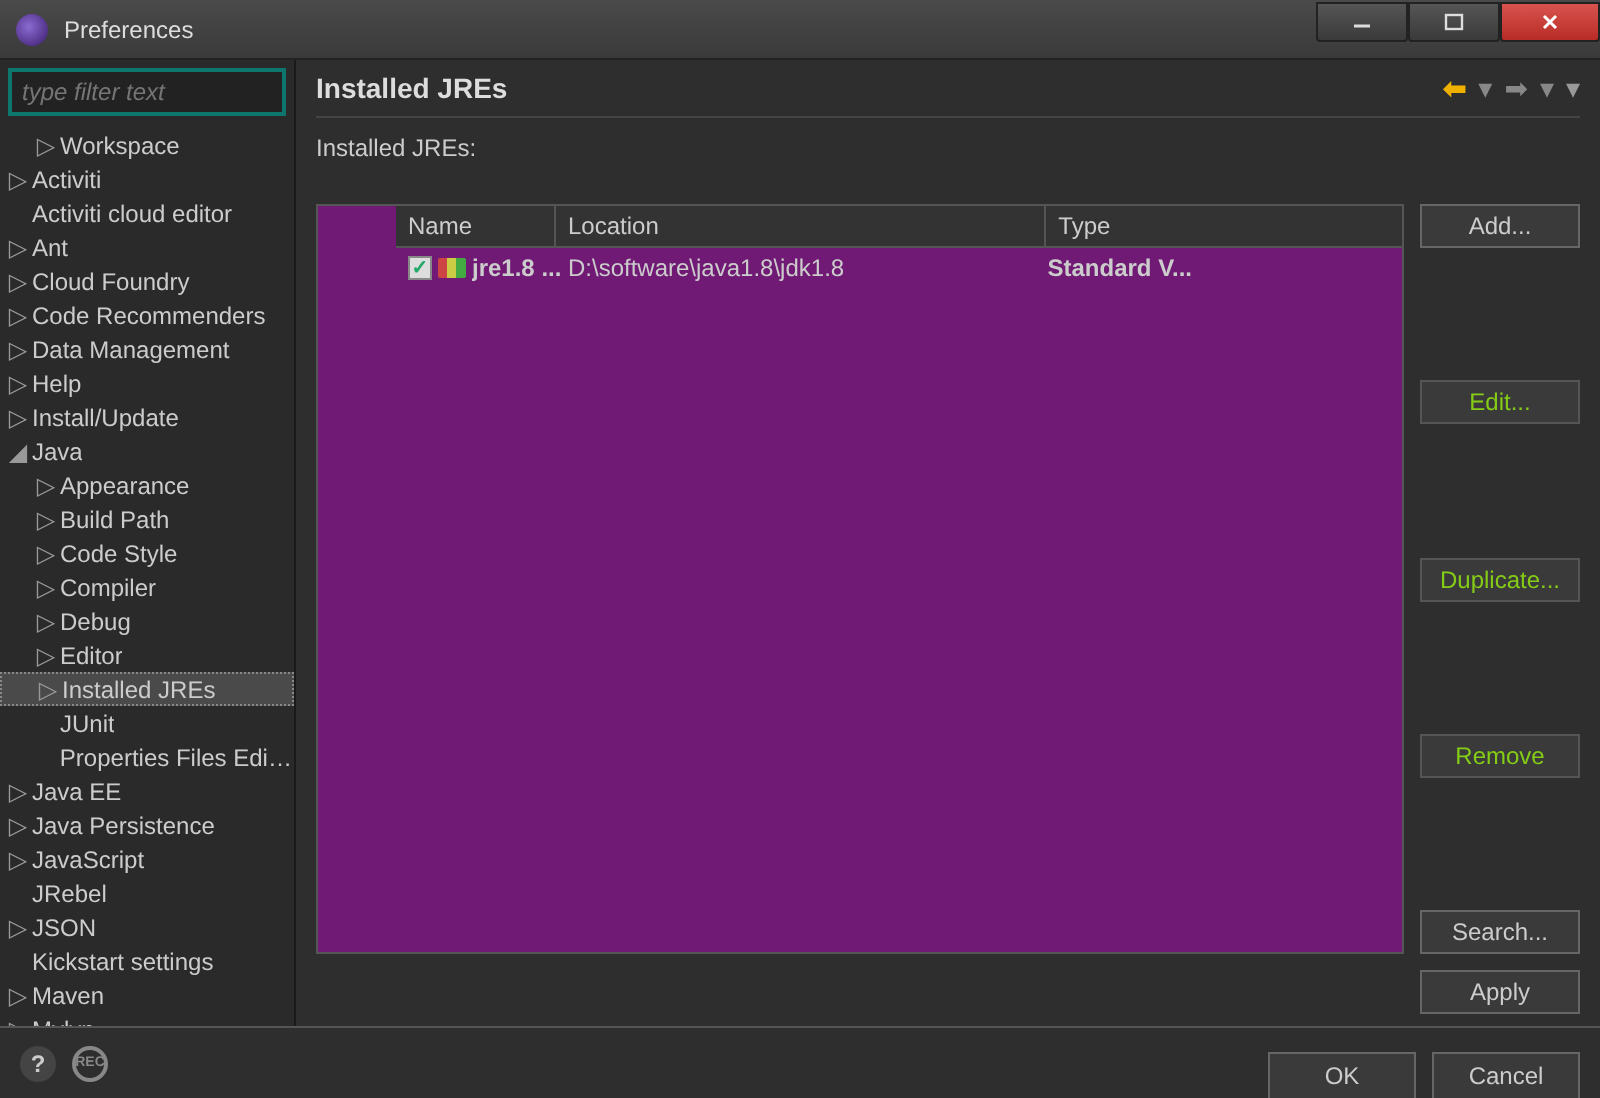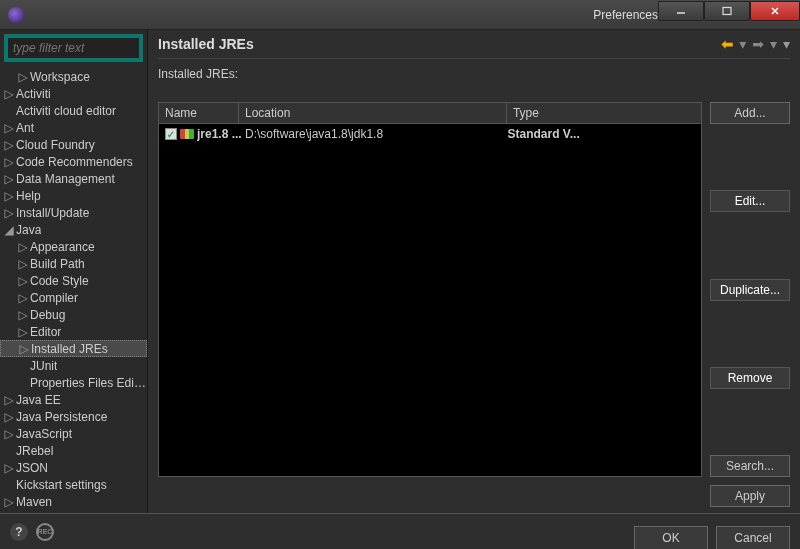--- a/index.html
+++ b/index.html
@@ -1,29 +1,29 @@
 <!DOCTYPE html>
 <html><head>
 <meta charset="utf-8">
 <style>
 * { box-sizing: border-box; margin: 0; padding: 0; font-family: "Segoe UI", Tahoma, sans-serif; font-size: 12px; }
 body { background: #3c3c3c; width: 800px; height: 549px; overflow: hidden; color: #ccc; }
 
-.titlebar { height: 30px; background: linear-gradient(#4a4a4a,#3a3a3a); display: flex; align-items: center; padding-left: 8px; border-bottom: 1px solid #222; text-align: right; }
+.titlebar { height: 30px; background: linear-gradient(#4a4a4a,#3a3a3a); display: flex; align-items: center; padding-left: 8px; border-bottom: 1px solid #222; }
 .titlebar .app-icon { width: 16px; height: 16px; border-radius: 50%; background: radial-gradient(circle at 40% 40%, #8a6bd1, #3a1a6b); margin-right: 8px; }
 .titlebar .title { color: #ddd; flex: 1; }
 .winbtns { display: flex; height: 100%; }
 .winbtn { width: 46px; height: 20px; margin-top: 1px; display: flex; align-items: center; justify-content: center; color: #ddd; font-size: 13px; background: linear-gradient(#555,#3a3a3a); border: 1px solid #222; border-radius: 0 0 2px 2px; }
 .winbtn.close { background: linear-gradient(#d9544f,#b82b26); width: 50px; }
 .winbtn svg { width: 12px; height: 10px; }
 
 .content { display: flex; height: calc(100% - 30px - 36px); }
 
 .sidebar { width: 148px; background: #2a2a2a; border-right: 1px solid #1a1a1a; display: flex; flex-direction: column; }
-.filter { margin: 4px; padding: 3px 5px; background: #222; border: 4px solid #0f766e; color: #888; font-style: italic; }
+.filter { margin: 4px; padding: 3px 5px; background: #222; border: 2px solid #0f766e; color: #888; font-style: italic; }
 .tree { flex: 1; overflow: hidden; padding-top: 2px; }
 .tree-item { display: flex; align-items: center; height: 17px; padding-left: 4px; color: #ccc; white-space: nowrap; cursor: default; }
 .tree-item.lvl1 { padding-left: 18px; }
 .tree-item .tw { width: 10px; display: inline-flex; justify-content: center; color: #999; margin-right: 2px; }
 .tree-item.selected { background: #4a4a4a; border: 1px dotted #888; height: 17px; }
 .tree-item .label { overflow: hidden; text-overflow: ellipsis; }
 
 .main { flex: 1; background: #2e2e2e; display: flex; flex-direction: column; padding: 6px 10px 6px 10px; }
 .main-header { display: flex; align-items: center; border-bottom: 1px solid #444; padding-bottom: 6px; margin-bottom: 8px; }
 .main-header h2 { font-size: 14px; color: #ddd; font-weight: 600; flex: 1; }
@@ -31,37 +31,37 @@
 .navbtns span { font-size: 14px; }
 .arrow-back { color: #f0b000; font-weight: bold; }
 .arrow-fwd { color: #888; }
 .dd { color: #888; font-size: 8px; }
 .menu-icon { color: #999; }
 
 .desc { color: #bbb; margin-bottom: 10px; }
 .list-label { color: #ccc; margin-bottom: 21px; }
 
 .main-body { flex: 1; display: flex; gap: 8px; min-height: 0; }
-.table-wrap { flex: 1; border: 1px solid #555; background: #000000; display: flex; flex-direction: column; }
+.table-wrap { flex: 1; border: 1px solid #555; background: #701a75; display: flex; flex-direction: column; padding-left: 39px; }
 .thead { display: flex; background: #333; border-bottom: 1px solid #555; }
 .th { padding: 3px 6px; border-right: 1px solid #555; color: #ccc; }
 .th.name { width: 80px; }
 .th.loc { flex: 1.4; }
 .th.type { flex: 1; border-right: none; }
 .trow { display: flex; padding: 3px 6px; align-items: center; }
 .trow .cell.name { width: 80px; display: flex; align-items: center; gap: 3px; overflow: hidden; }
 .trow .cell.loc { flex: 1.4; color: #ccc; }
 .trow .cell.type { flex: 1; color: #ccc; font-weight: 600; }
 .chk { width: 12px; height: 12px; background: #ddd; border: 1px solid #888; display: inline-flex; align-items: center; justify-content: center; color: #2a6; font-size: 10px; font-weight: bold; }
 .jre-icon { width: 14px; height: 10px; display: inline-block; background: linear-gradient(90deg,#c44 33%,#cc4 33% 66%,#4a4 66%); border-radius: 1px; }
 .trow .cell.name .txt { font-weight: 600; overflow: hidden; text-overflow: ellipsis; white-space: nowrap; }
 
 .btncol { width: 80px; display: flex; flex-direction: column; gap: 23px; justify-content: space-between; }
 .btn { background: #3a3a3a; border: 1px solid #666; color: #ccc; padding: 3px 0; text-align: center; cursor: default; }
-.btn.disabled { color: #ffffff; border-color: #555; }
+.btn.disabled { color: #84cc16; border-color: #555; }
 
 .apply-row { display: flex; justify-content: flex-end; margin-top: 8px; }
 .apply-row .btn { width: 80px; }
 
 .footer { height: 36px; background: #2e2e2e; border-top: 1px solid #555; display: flex; align-items: center; padding: 0 10px; }
 .footer .left { display: flex; gap: 8px; align-items: center; }
 .footer .spacer { flex: 1; }
 .footer .btn { width: 74px; padding: 4px 0; margin-top: 12px; }
 .help-icon { width: 18px; height: 18px; border-radius: 50%; background: #444; color: #ccc; display: flex; align-items: center; justify-content: center; font-weight: bold; }
 .rec-icon { width: 18px; height: 18px; border-radius: 50%; border: 2px solid #888; color: #888; display: flex; align-items: center; justify-content: center; font-size: 7px; font-weight: bold; }

